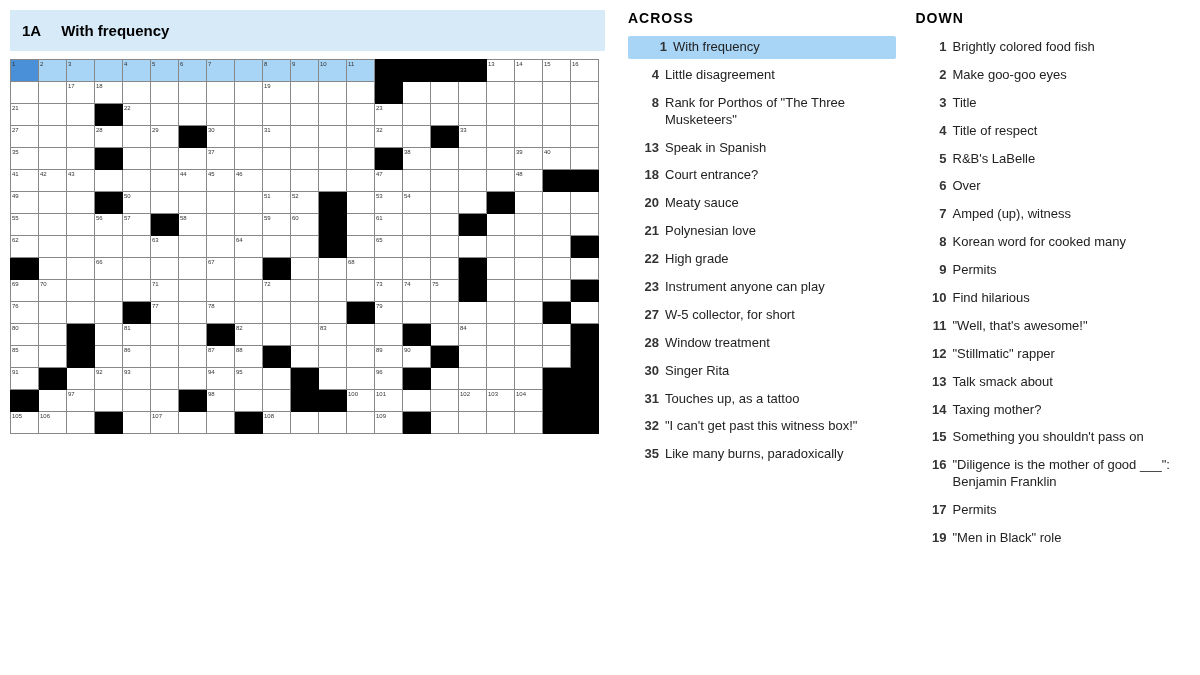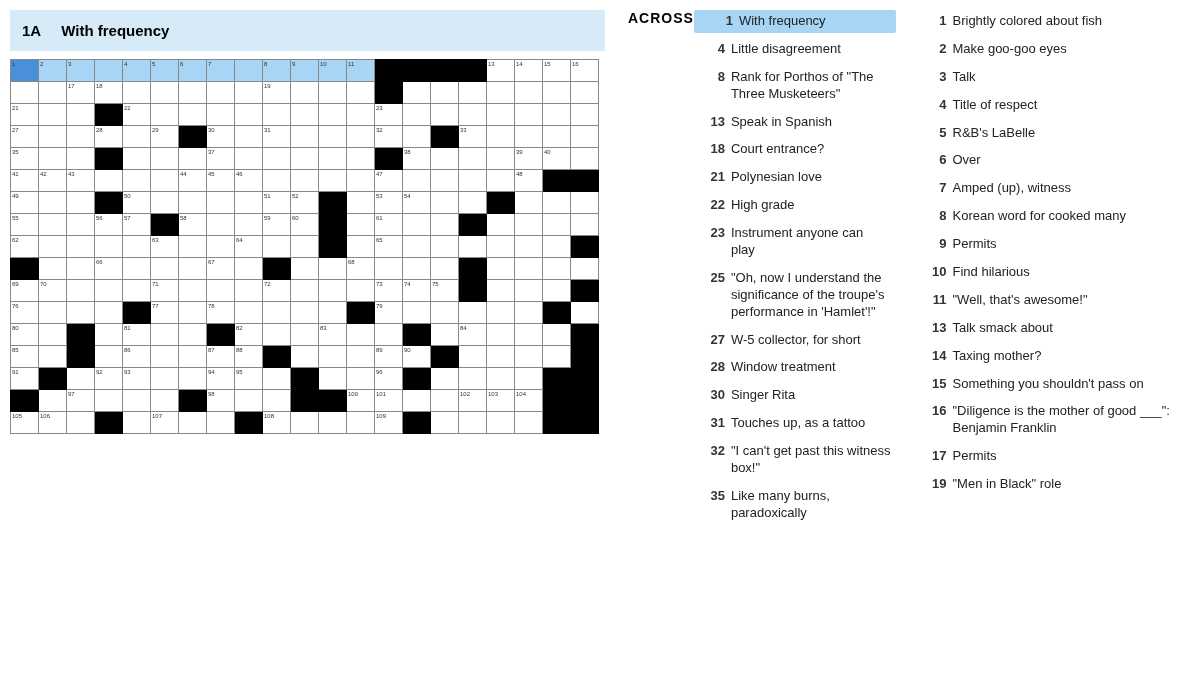--- a/index.html
+++ b/index.html
@@ -88,21 +88,21 @@
       display: flex;
       flex-direction: row;
       padding: 10px 5px;
       gap: 0;
       overflow: hidden;
     }
 
     .clues-section {
       flex: 1;
       display: flex;
-      flex-direction: row;
+      flex-direction: column;
       overflow: hidden;
       padding: 0 8px;
     }
 
     .clues-section h3 {
       font-size: 14px;
       font-weight: 900;
       letter-spacing: 1px;
       margin-bottom: 6px;
       padding-bottom: 4px;
@@ -787,34 +787,34 @@
         </div>
         <div class="clue-item">
           <span class="clue-num">13</span>
           <span class="clue-text">Speak in Spanish</span>
         </div>
         <div class="clue-item">
           <span class="clue-num">18</span>
           <span class="clue-text">Court entrance?</span>
         </div>
         <div class="clue-item">
+          <span class="clue-num">20</span>
+          <span class="clue-text">Meaty sauce</span>
+        </div>
+        <div class="clue-item">
           <span class="clue-num">21</span>
           <span class="clue-text">Polynesian love</span>
         </div>
         <div class="clue-item">
           <span class="clue-num">22</span>
           <span class="clue-text">High grade</span>
         </div>
         <div class="clue-item">
           <span class="clue-num">23</span>
           <span class="clue-text">Instrument anyone can play</span>
-        </div>
-        <div class="clue-item">
-          <span class="clue-num">25</span>
-          <span class="clue-text">"Oh, now I understand the significance of the troupe's performance in 'Hamlet'!"</span>
         </div>
         <div class="clue-item">
           <span class="clue-num">27</span>
           <span class="clue-text">W-5 collector, for short</span>
         </div>
         <div class="clue-item">
           <span class="clue-num">28</span>
           <span class="clue-text">Window treatment</span>
         </div>
         <div class="clue-item">
@@ -829,32 +829,33 @@
           <span class="clue-num">32</span>
           <span class="clue-text">"I can't get past this witness box!"</span>
         </div>
         <div class="clue-item">
           <span class="clue-num">35</span>
           <span class="clue-text">Like many burns, paradoxically</span>
         </div>
       </div>
   </div>
   <div class="clues-section">
+    <h3>DOWN</h3>
     <div class="clues-list" id="down-list">
         <div class="clue-item">
           <span class="clue-num">1</span>
-          <span class="clue-text">Brightly colored about fish</span>
+          <span class="clue-text">Brightly colored food fish</span>
         </div>
         <div class="clue-item">
           <span class="clue-num">2</span>
           <span class="clue-text">Make goo-goo eyes</span>
         </div>
         <div class="clue-item">
           <span class="clue-num">3</span>
-          <span class="clue-text">Talk</span>
+          <span class="clue-text">Title</span>
         </div>
         <div class="clue-item">
           <span class="clue-num">4</span>
           <span class="clue-text">Title of respect</span>
         </div>
         <div class="clue-item">
           <span class="clue-num">5</span>
           <span class="clue-text">R&amp;B's LaBelle</span>
         </div>
         <div class="clue-item">
@@ -873,20 +874,24 @@
           <span class="clue-num">9</span>
           <span class="clue-text">Permits</span>
         </div>
         <div class="clue-item">
           <span class="clue-num">10</span>
           <span class="clue-text">Find hilarious</span>
         </div>
         <div class="clue-item">
           <span class="clue-num">11</span>
           <span class="clue-text">"Well, that's awesome!"</span>
+        </div>
+        <div class="clue-item">
+          <span class="clue-num">12</span>
+          <span class="clue-text">"Stillmatic" rapper</span>
         </div>
         <div class="clue-item">
           <span class="clue-num">13</span>
           <span class="clue-text">Talk smack about</span>
         </div>
         <div class="clue-item">
           <span class="clue-num">14</span>
           <span class="clue-text">Taxing mother?</span>
         </div>
         <div class="clue-item">

